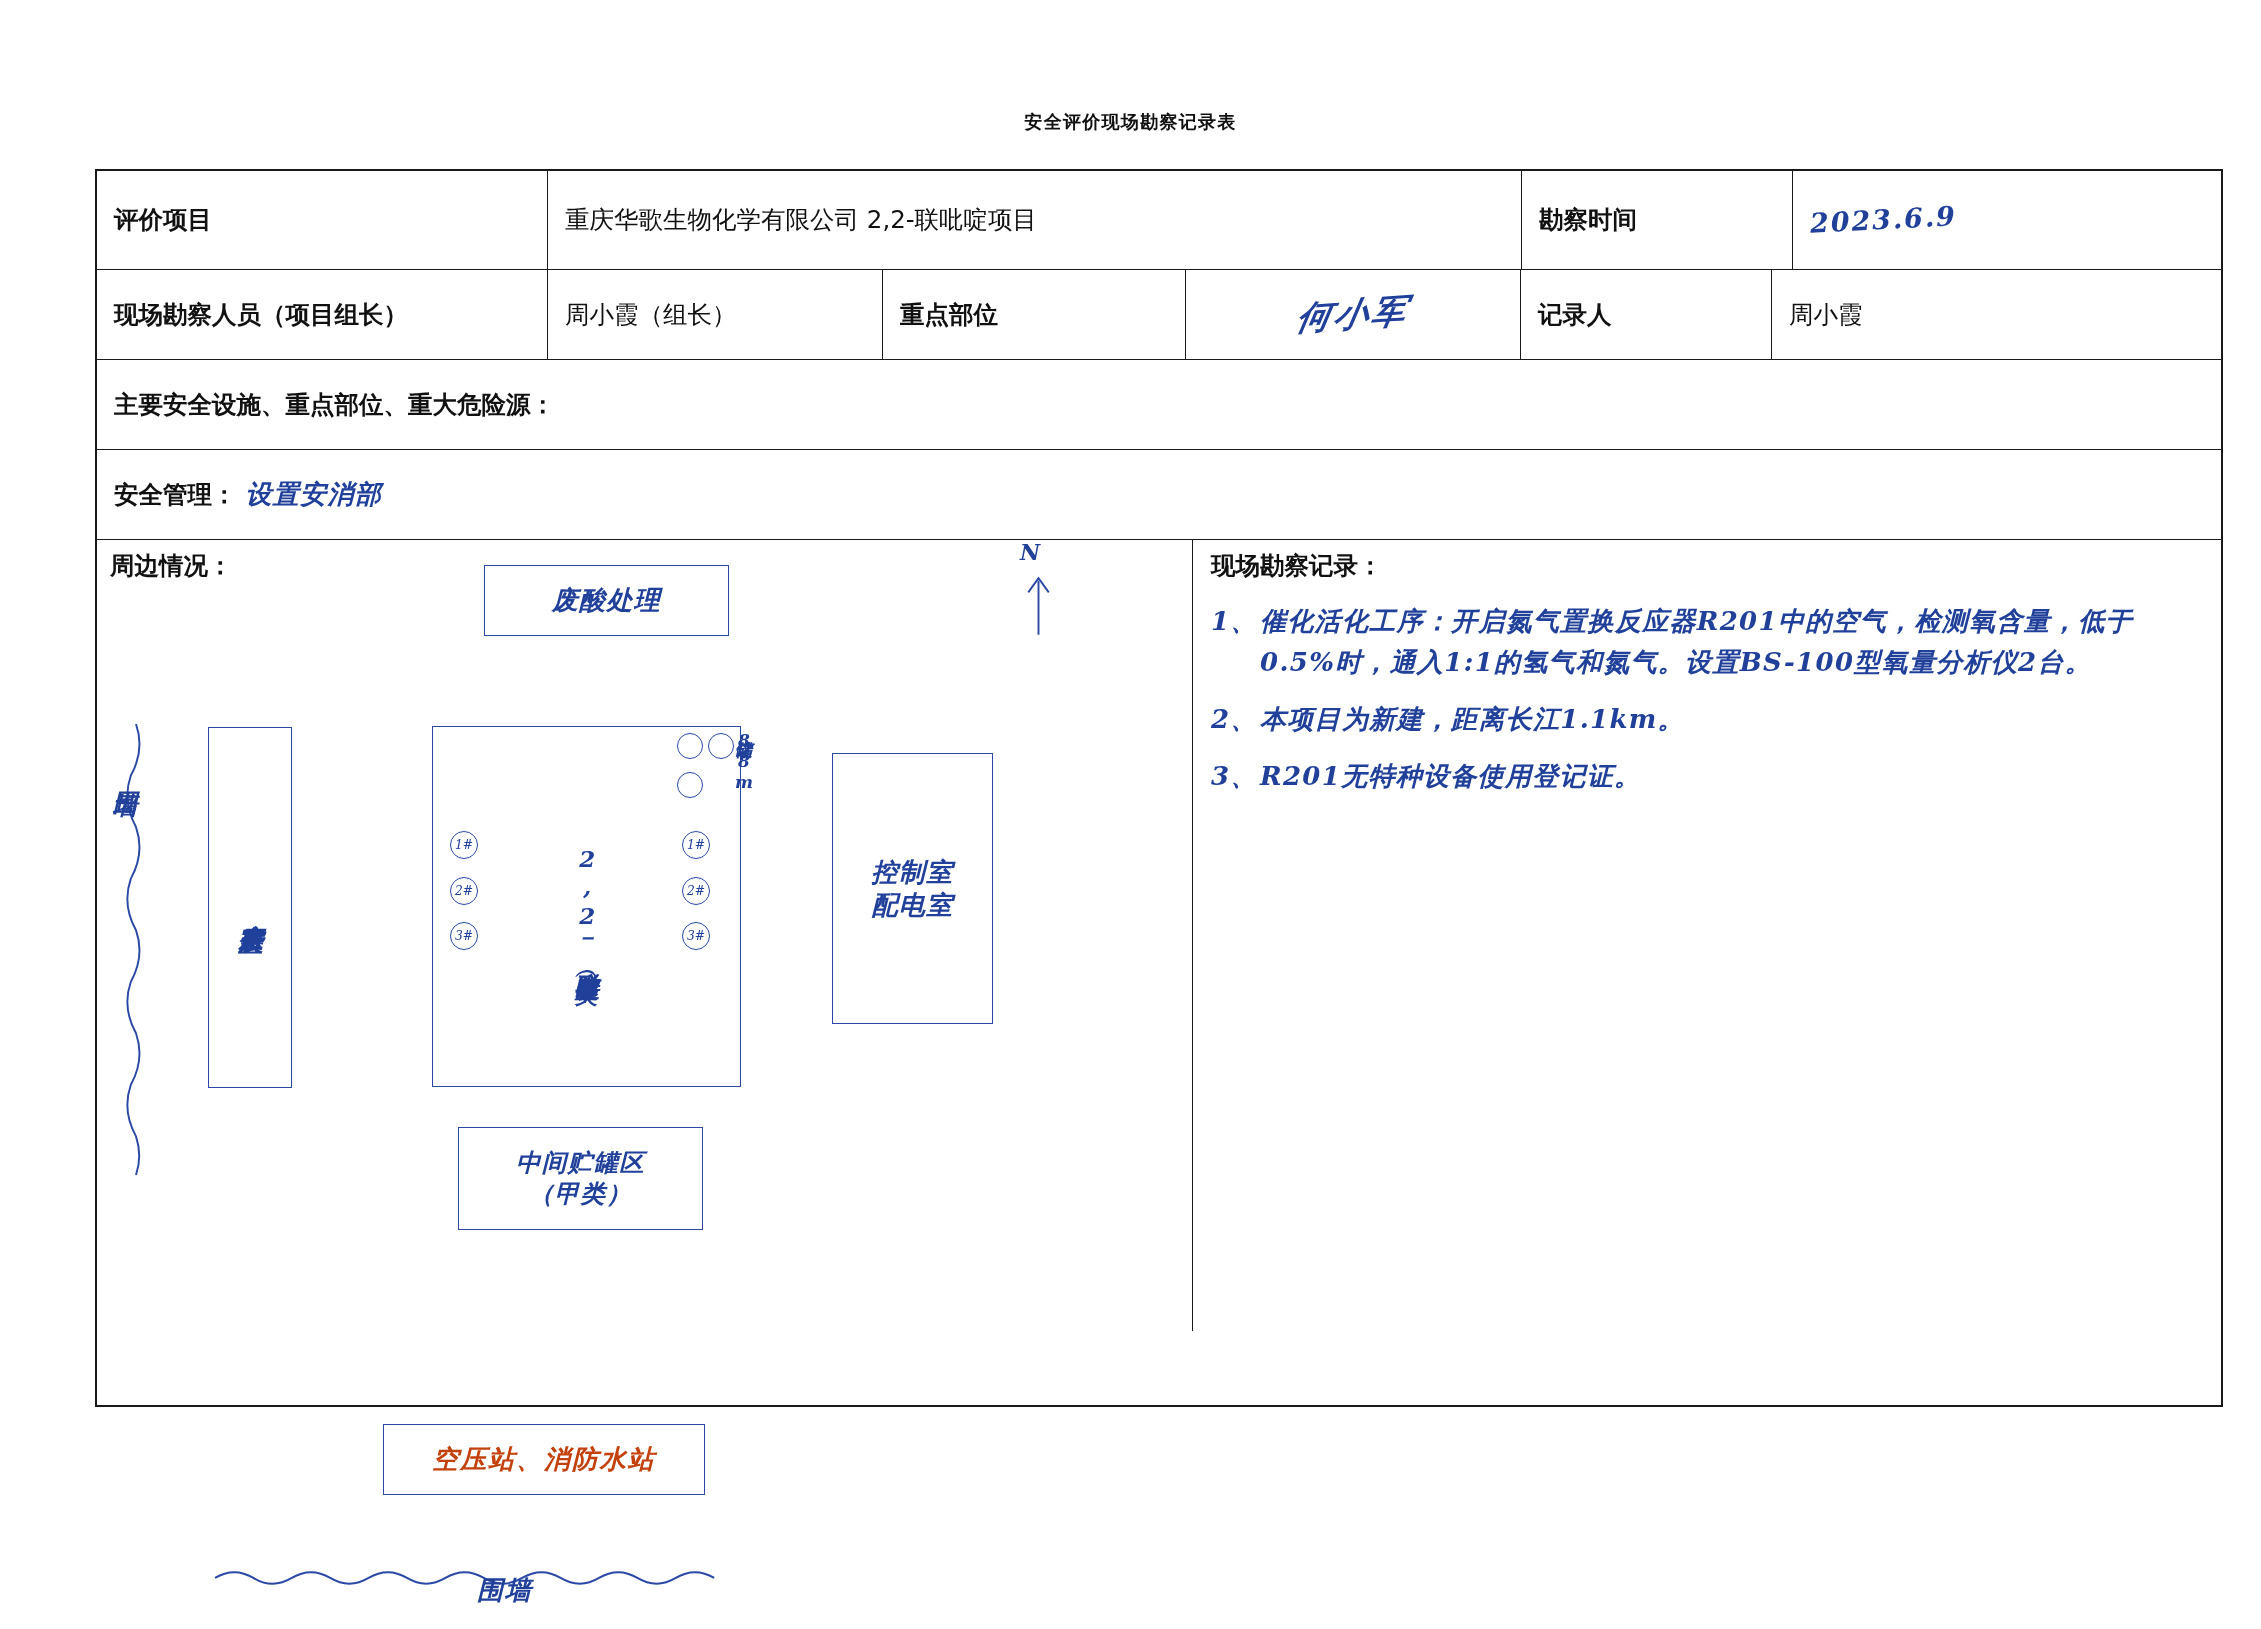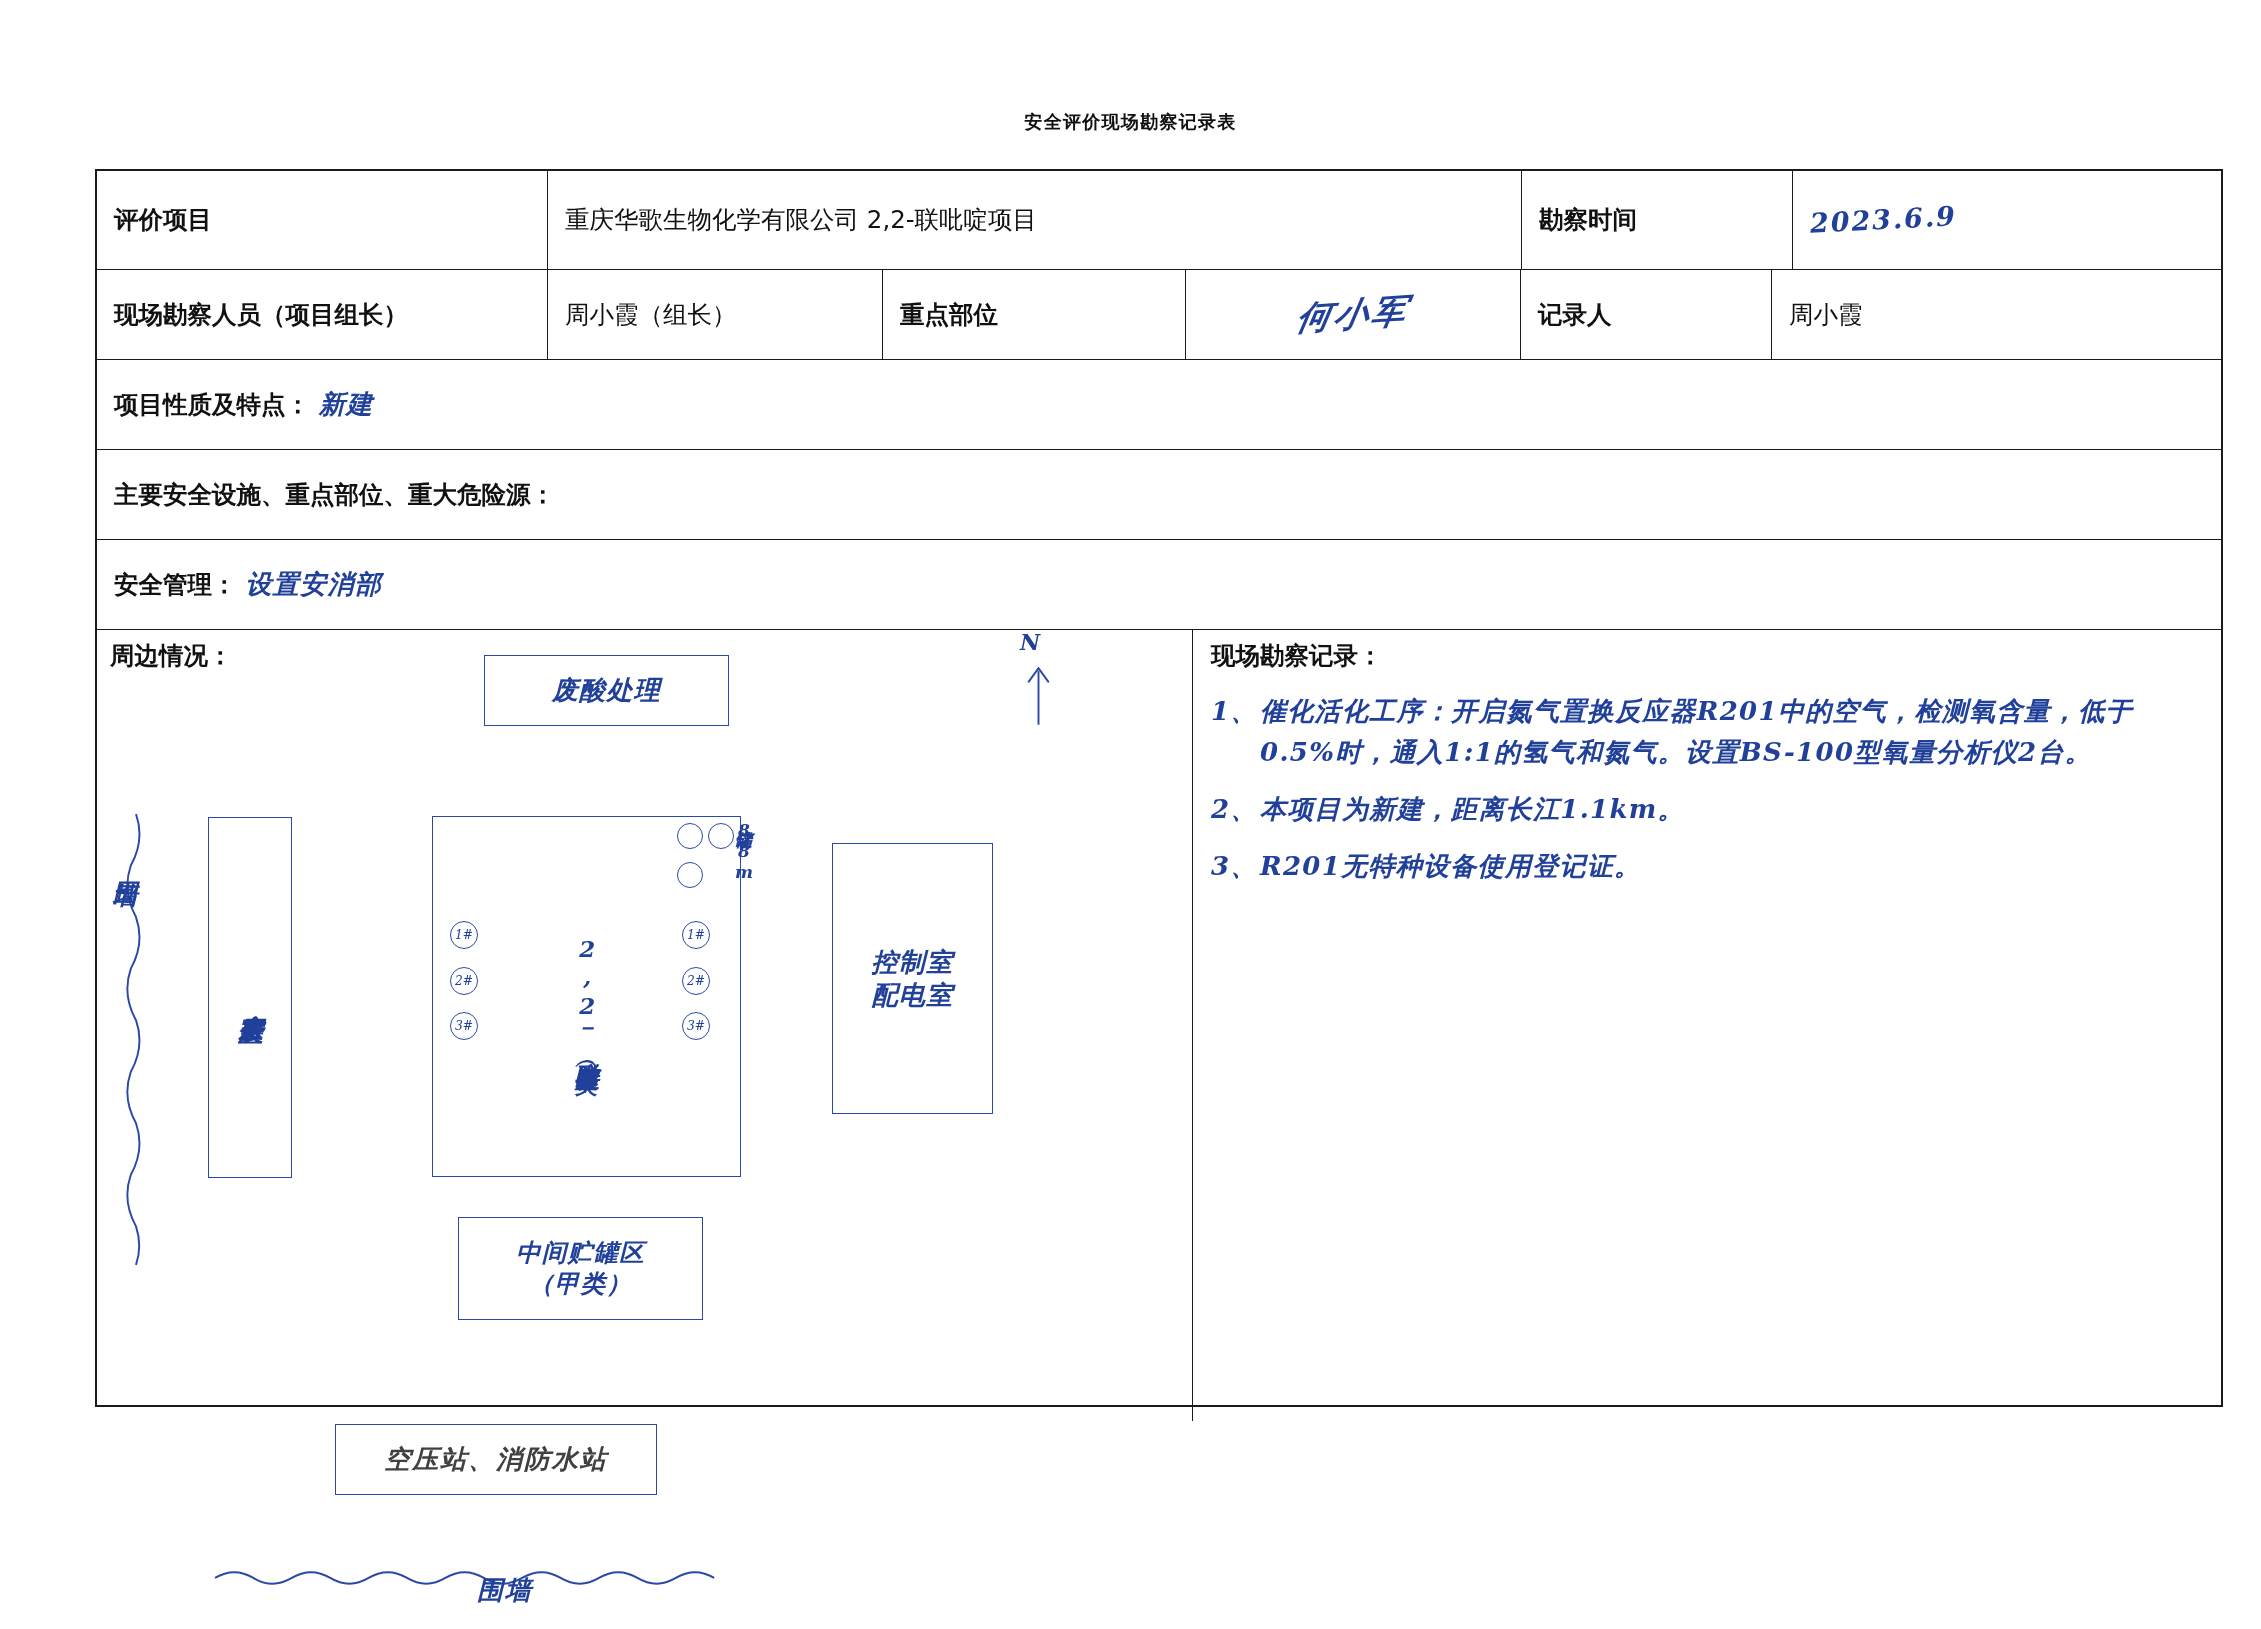--- a/index.html
+++ b/index.html
@@ -184,26 +184,27 @@
     font-weight: 600;
     letter-spacing: 1.9px;
   }
   .outside-box {
     position: absolute;
     border: 1.9px solid #2a49a5;
     box-sizing: border-box;
     display: flex;
     align-items: center;
     justify-content: center;
-    color: #404040;
+    color: #c2410c;
     font-family: "DejaVu Serif", "Liberation Serif", serif;
     font-style: italic;
     font-weight: 600;
     font-size: 26px;
     letter-spacing: 1.9px;
+    margin-left: 48px;
   }
 </style>
 </head>
 <body>
 
 <div class="page-title">安全评价现场勘察记录表</div>
 
 <div class="table-wrap">
 
   <div class="row r1">
@@ -219,26 +220,20 @@
     <div class="cell" style="width:451px">现场勘察人员（项目组长）</div>
     <div class="cell value" style="width:335px">周小霞（组长）</div>
     <div class="cell" style="width:303px">重点部位</div>
     <div class="cell" style="width:335px;justify-content:center">
       <span class="signature">何小军</span>
     </div>
     <div class="cell" style="width:251px">记录人</div>
     <div class="cell value last" style="flex:1">周小霞</div>
   </div>
 
-  <div class="row r3">
-    <div class="cell last" style="flex:1">
-      <span>项目性质及特点：</span>
-      <span class="hand hand-mid" style="margin-left:9px">新建</span>
-    </div>
-  </div>
 
   <div class="row r4">
     <div class="cell last" style="flex:1">
       <span>主要安全设施、重点部位、重大危险源：</span>
       <span class="hand hand-mid" style="margin-left:9px"></span>
     </div>
   </div>
 
   <div class="row r5">
     <div class="cell last" style="flex:1">

